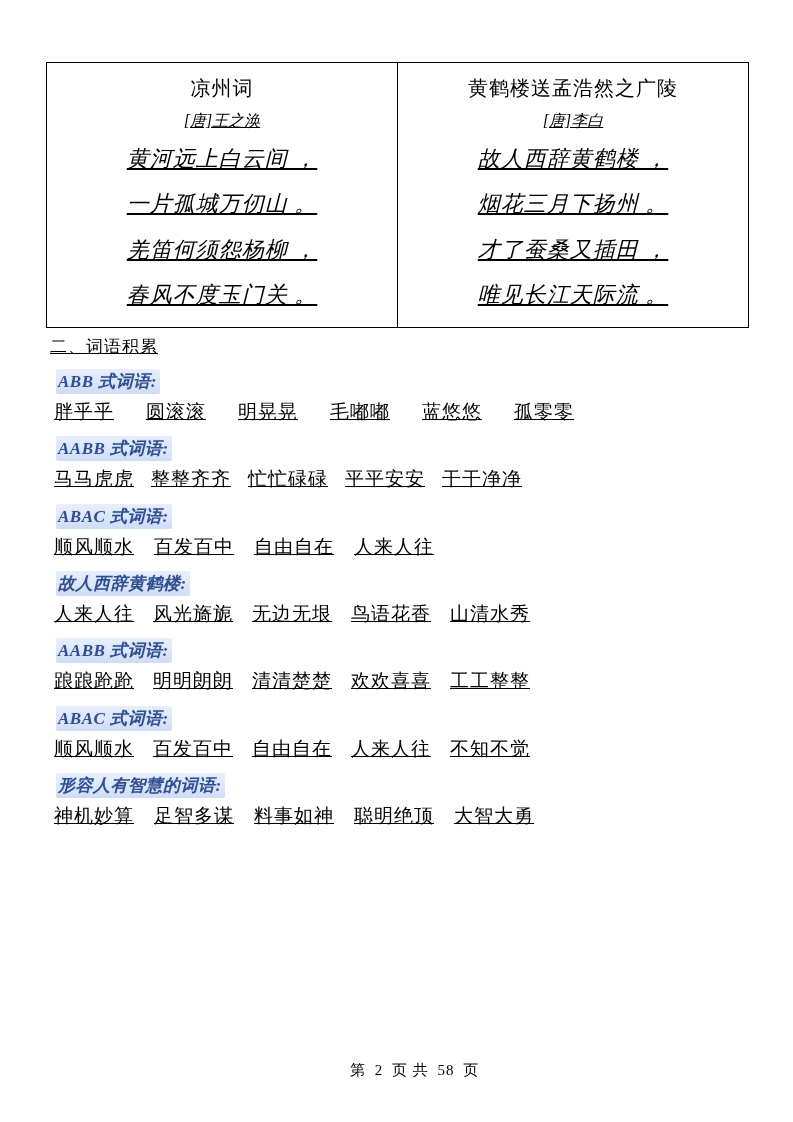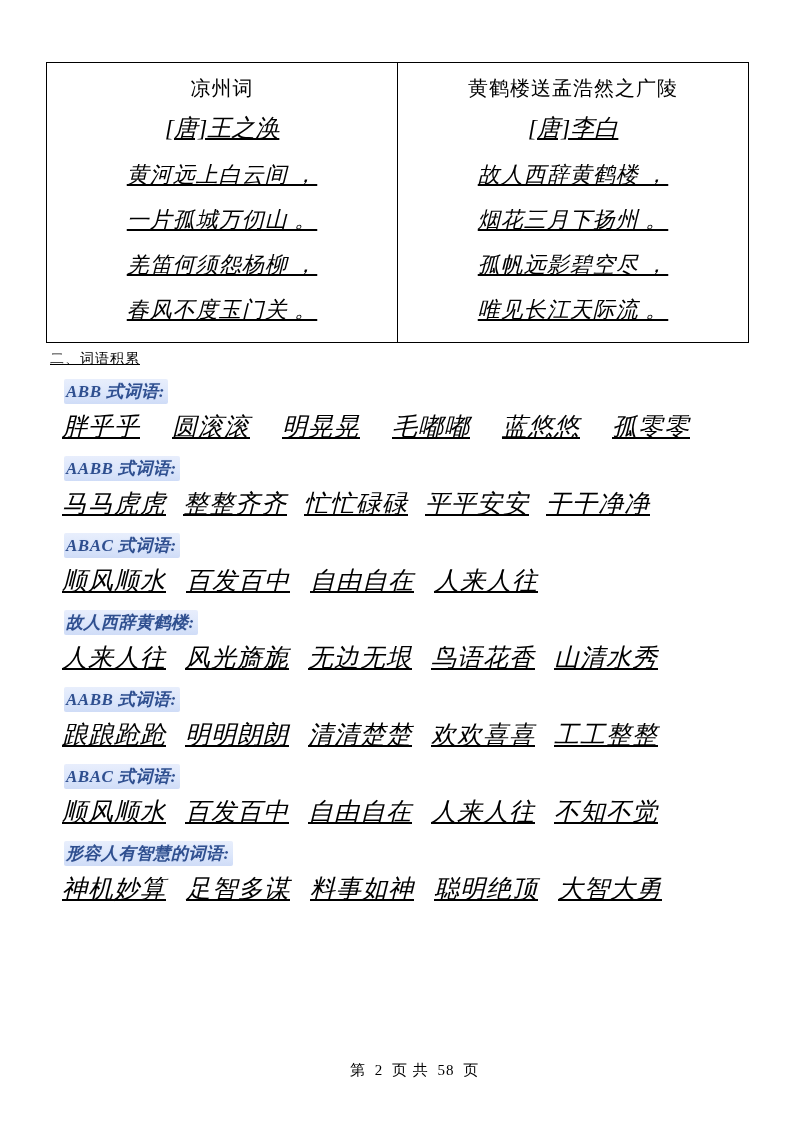--- a/index.html
+++ b/index.html
@@ -36,74 +36,73 @@
     padding: 8px 6px 10px 6px;
     text-align: center;
   }
   .poem-title {
     font-size: 20px;
     font-family: "Liberation Serif", serif;
     line-height: 1.75;
     letter-spacing: 1px;
   }
   .poem-author {
-    font-size: 24px;
+    font-size: 16px;
     font-style: italic;
     line-height: 1.9;
     text-decoration: underline;
     display: inline-block;
   }
   .poem-line {
     font-size: 22px;
     font-style: italic;
     line-height: 2.05;
     text-decoration: underline;
     display: inline-block;
     letter-spacing: 1px;
     white-space: pre;
   }
   .centerwrap { text-align: center; }
 
   
   .section-heading {
-    font-size: 14px;
+    font-size: 17px;
     margin: 7px 0 2px 4px;
     letter-spacing: 1px;
     text-decoration: underline;
     display: inline-block;
     font-family: "Liberation Serif", serif;
   }
   
-  .group { margin: 0 0 0 12px; }
+  .group { margin: 0 0 0 4px; }
   .group-label {
     display: inline-block;
     font-size: 17px;
     font-style: italic;
     font-weight: bold;
     color: #2f4f8f;
     background: linear-gradient(to bottom, #e8eefc 0%, #dde7fb 55%, #cfdcf7 100%);
     text-shadow: 0 0 2px #c9d8f6;
     padding: 1px 3px 1px 2px;
     margin: 9px 0 1px 6px;
     letter-spacing: 0.5px;
     border-radius: 2px;
   }
   .words {
     margin: 2px 0 0 4px;
     font-size: 0;
     white-space: nowrap;
   }
   .word {
     display: inline-block;
-    font-size: 25px;
+    font-size: 19px;
     font-family: "Liberation Serif", serif;
     text-decoration: underline;
     letter-spacing: 1px;
     line-height: 1.6;
-    font-style: italic;
   }
   .words.w1 .word { margin-right: 32px; }
   .words.w2 .word { margin-right: 17px; }
   .words.w3 .word { margin-right: 20px; }
   .words.w4 .word { margin-right: 19px; }
   .words.w5 .word { margin-right: 19px; }
   .words.w6 .word { margin-right: 19px; }
   .words.w7 .word { margin-right: 20px; }
 
   
@@ -137,21 +136,21 @@
           <div><span class="poem-line">羌笛何须怨杨柳 ，</span></div>
           <div><span class="poem-line">春风不度玉门关 。</span></div>
         </div>
       </td>
       <td style="width:50%">
         <div class="centerwrap">
           <div class="poem-title">黄鹤楼送孟浩然之广陵</div>
           <div><span class="poem-author">[唐]李白</span></div>
           <div><span class="poem-line">故人西辞黄鹤楼 ，</span></div>
           <div><span class="poem-line">烟花三月下扬州 。</span></div>
-          <div><span class="poem-line">孤帆远影碧空尽 ，</span></div>
+          <div><span class="poem-line">才了蚕桑又插田 ，</span></div>
           <div><span class="poem-line">唯见长江天际流 。</span></div>
         </div>
       </td>
     </tr>
   </tbody>
     </table>
 
   <div class="section-heading">二、词语积累</div>
 
   <div class="group">

